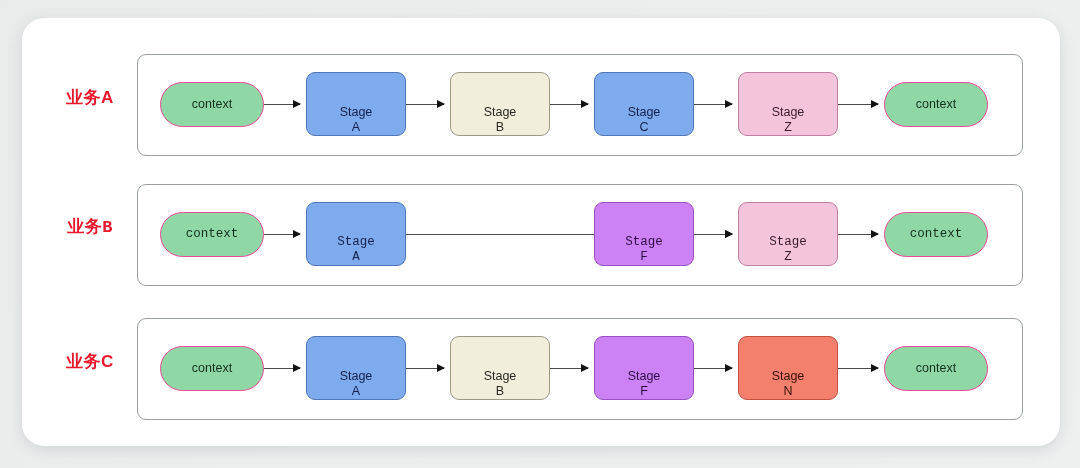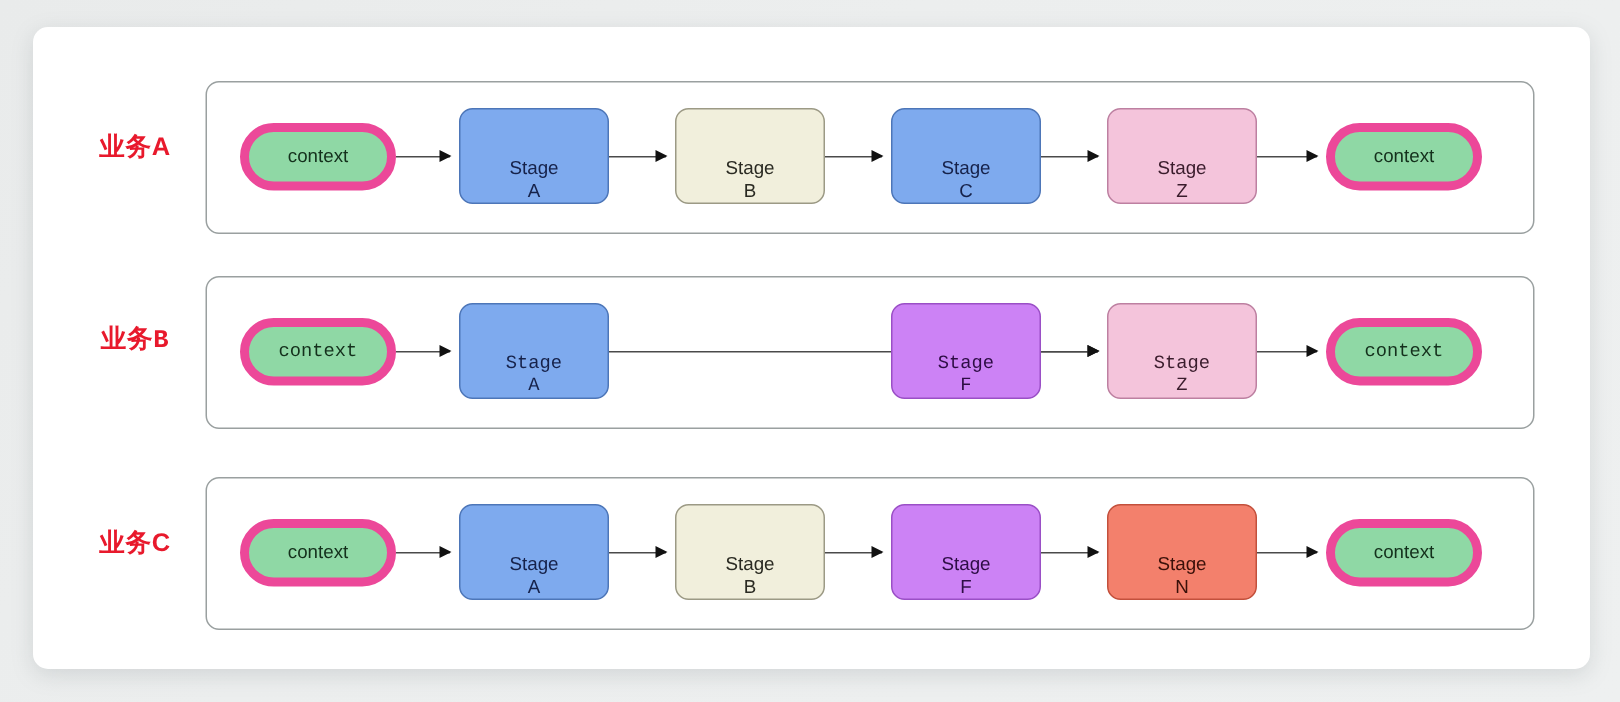--- a/index.html
+++ b/index.html
@@ -22,21 +22,21 @@
   }
 
   
   .card {
     position: absolute;
     left: 22px;
     top: 18px;
     width: 1038px;
     height: 428px;
     background: #ffffff;
-    border-radius: 10px;
+    border-radius: 22px;
     box-shadow: 0 4px 14px rgba(120,128,130,0.22);
   }
 
   
   .row {
     position: absolute;
     left: 0;
     width: 100%;
     height: 130px;
   }
@@ -92,21 +92,21 @@
     line-height: 15px;
     color: #1b1b2e;
   }
 
   .node.ctx {
     width: 104px;
     height: 45px;
     top: 27px;
     border-radius: 23px;
     background: #8fd8a5;
-    border: 6px solid #ec4899;
+    border: 1px solid #ec4899;
     color: #14301c;
   }
 
   .node.stage {
     width: 100px;
     height: 64px;
     border-radius: 9px;
     align-items: flex-end;
   }
 

